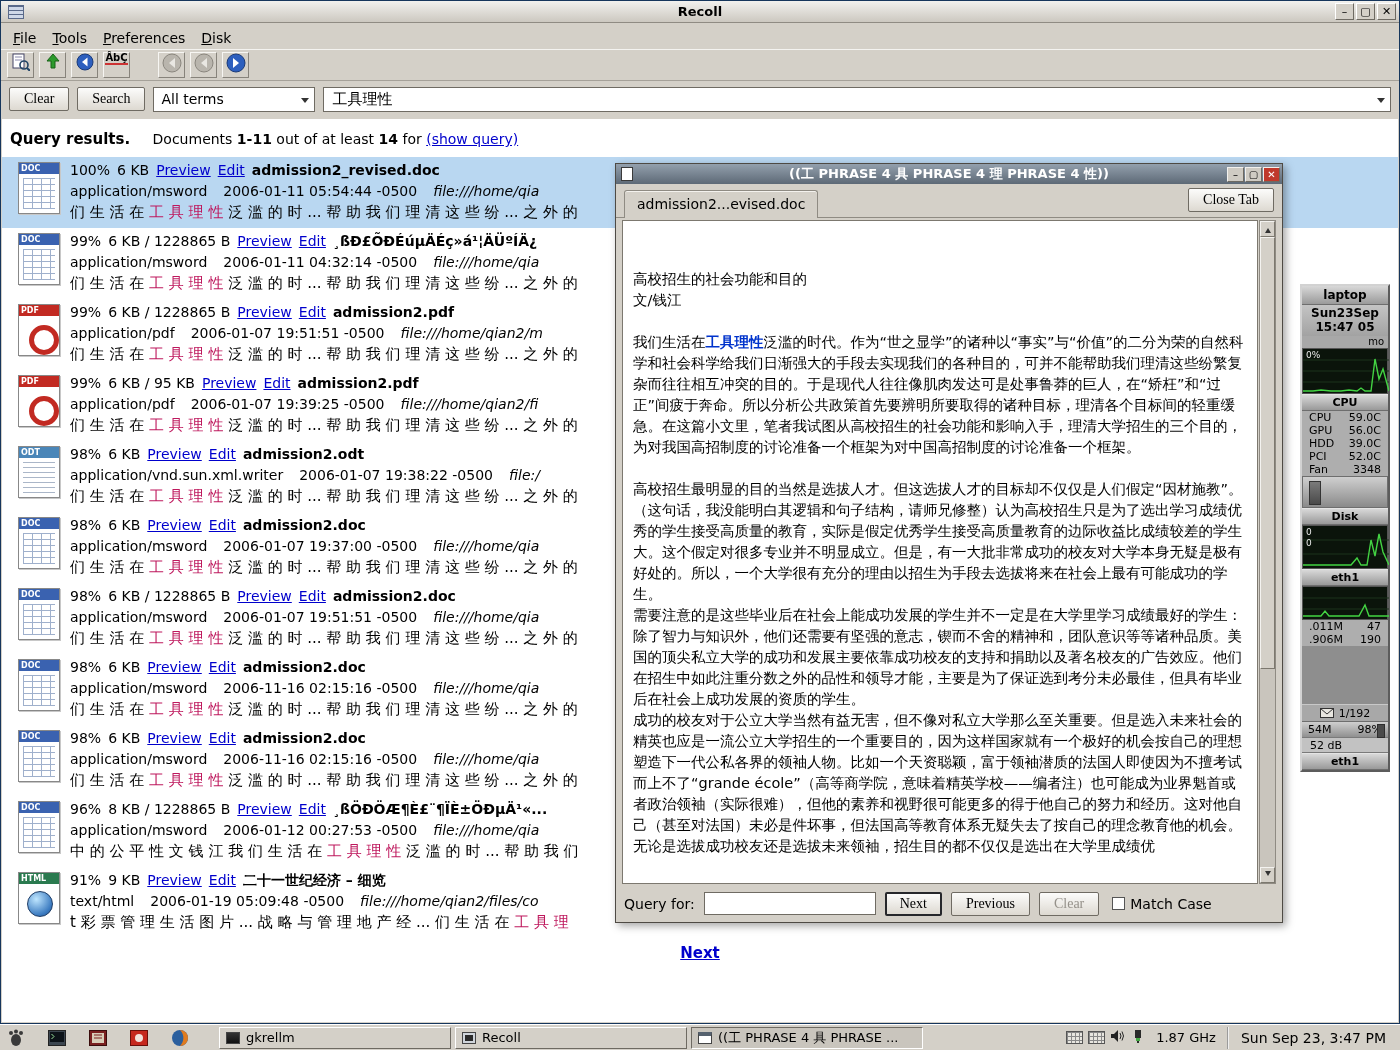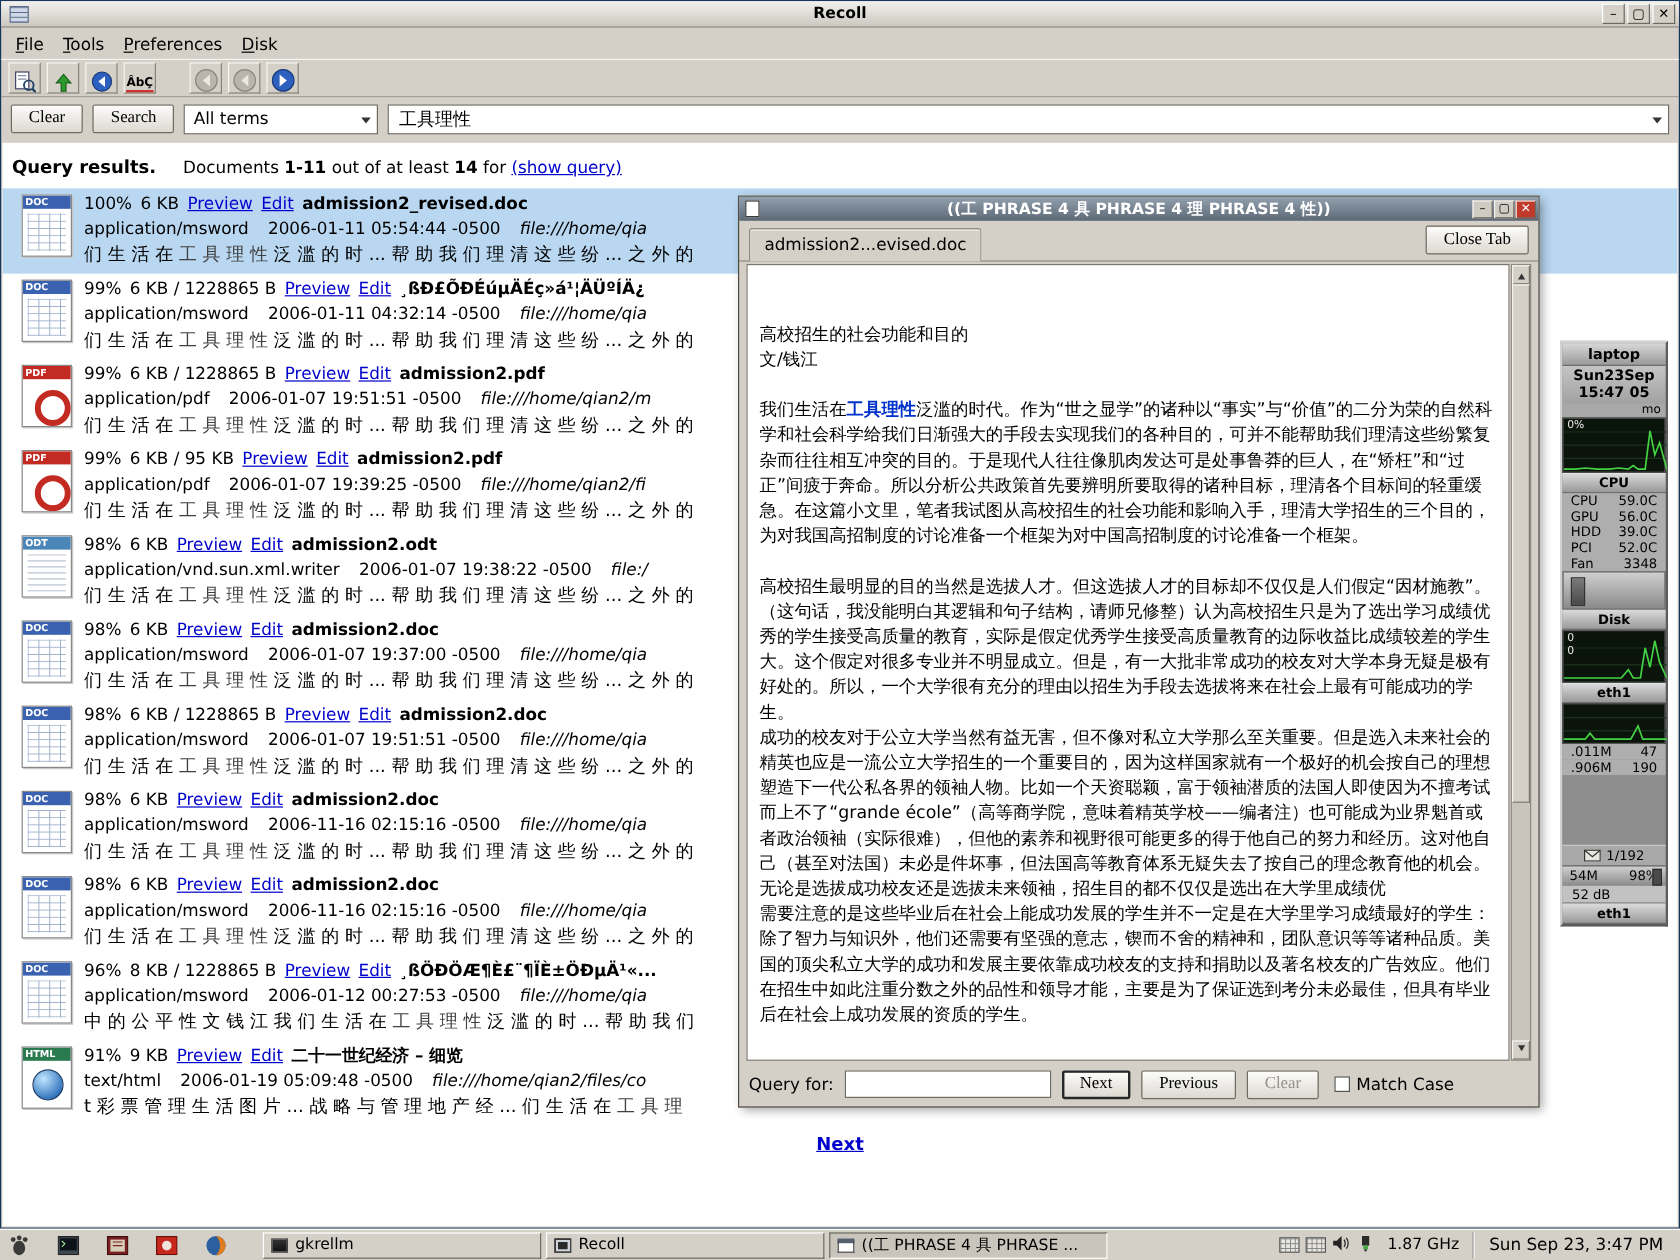--- a/index.html
+++ b/index.html
@@ -12,21 +12,21 @@
   .tb-title { position:absolute; left:0; right:0; text-align:center; font-weight:bold; font-size:13px; }
   .tb-icon { width:16px; height:14px; margin-left:4px; background:#cfd8e8; border:1px solid #5a6a8a; display:inline-block; background-image:linear-gradient(#5a6a8a 1px,transparent 1px); background-size:100% 4px; }
   .tb-btns { margin-left:auto; display:flex; z-index:2; }
   .tb-btn { width:19px; height:17px; margin-left:2px; display:flex; align-items:center; justify-content:center; font-size:11px; line-height:1; background:#d4d0c8; border:1px solid; border-color:#fff #6e6a62 #6e6a62 #fff; }
 
   .menubar { height:26px; display:flex; align-items:flex-end; padding:0 4px; font-size:14px; }
   .menu-item { display:inline-block; padding:3px 8px; }
   .menu-item::first-letter { text-decoration:underline; }
 
   .toolbar { height:32px; display:flex; align-items:center; gap:5px; padding:0 6px; border-top:1px solid #f4f3f0; border-bottom:1px solid #a5a199; }
-  .tool-btn { width:27px; height:26px; display:flex; align-items:flex-end; justify-content:center; background:#d4d0c8; border:1px solid; border-color:#f7f6f3 #87837b #87837b #f7f6f3; }
+  .tool-btn { width:27px; height:26px; display:flex; align-items:flex-start; justify-content:center; background:#d4d0c8; border:1px solid; border-color:#f7f6f3 #87837b #87837b #f7f6f3; }
   .tool-gap { width:18px; }
   .spell-label { font-size:10px; font-weight:bold; border-bottom:2px solid #c33; line-height:1; }
 
   .searchrow { height:36px; display:flex; align-items:center; gap:8px; padding:0 8px; }
   .btn { font-size:14px; font-family:Liberation Serif, serif; padding:3px 14px; background:linear-gradient(#fcfcfb,#ddd9d1); border:1px solid #6f6b63; border-radius:2px; color:#000; white-space:nowrap; }
   .btn.default { border:2px solid #26272b; padding:2px 13px; }
   .btn.disabled { color:#95918a; }
   .combo { width:162px; height:25px; background:#fff; border:1px solid #6f6b63; display:flex; align-items:center; padding-left:7px; position:relative; }
   .tri-down { width:0; height:0; border:4px solid transparent; border-top:5px solid #333; display:inline-block; }
   .tri-up { width:0; height:0; border:4px solid transparent; border-bottom:5px solid #333; display:inline-block; }
@@ -39,21 +39,21 @@
   .link { color:#0000cc; text-decoration:underline; cursor:pointer; }
   .result-row { display:flex; height:71px; padding:3px 6px; }
   .result-row.selected { background:#b9d7f1; }
   .row-icon { width:62px; flex:none; display:flex; justify-content:center; padding-top:2px; }
   .row-text { line-height:21px; white-space:nowrap; overflow:hidden; }
   .row-l1 span, .row-l1 a { margin-right:7px; }
   .fname { font-weight:bold; }
   .row-l2 span { margin-right:16px; }
   .url { font-style:italic; }
   .row-l3 { font-size:15px; }
-  .hl { color:#404040; }
+  .hl { color:#be185d; }
   .next-wrap { text-align:center; padding-top:6px; }
   .next-link { font-weight:bold; font-size:15px; }
 
   
   .ficon { width:42px; height:52px; background:#fff; border:1px solid #888; position:relative; box-shadow:1px 1px 0 #c8c8c8; overflow:hidden; }
   .ficon .band { position:absolute; top:0; left:0; right:0; height:11px; font-size:8px; font-weight:bold; color:#fff; padding:1px 2px; background:#3a62b0; }
   .ficon .lines { position:absolute; top:15px; left:4px; right:4px; bottom:4px; background-image:linear-gradient(#9fb0cc 1px,transparent 1px),linear-gradient(90deg,#9fb0cc 1px,transparent 1px); background-size:9px 6px; }
   .ficon-odt .band { background:#4a86b8; }
   .ficon-odt .lines { background-image:linear-gradient(#aab6c8 1px,transparent 1px); background-size:100% 5px; }
   .ficon-pdf .band { background:#c22a22; }
@@ -443,22 +443,22 @@
   </div>
   <div class="p-content">
       <div class="p-line">&nbsp;</div>
       <div class="p-line">&nbsp;</div>
       <div class="p-line"><span>高校招生的社会功能和目的</span></div>
       <div class="p-line"><span>文/钱江</span></div>
       <div class="p-line">&nbsp;</div>
       <div class="p-line"><span>我们生活在</span><span class="p-hl">工具理性</span><span>泛滥的时代。作为“世之显学”的诸种以“事实”与“价值”的二分为荣的自然科学和社会科学给我们日渐强大的手段去实现我们的各种目的，可并不能帮助我们理清这些纷繁复杂而往往相互冲突的目的。于是现代人往往像肌肉发达可是处事鲁莽的巨人，在“矫枉”和“过正”间疲于奔命。所以分析公共政策首先要辨明所要取得的诸种目标，理清各个目标间的轻重缓急。在这篇小文里，笔者我试图从高校招生的社会功能和影响入手，理清大学招生的三个目的，为对我国高招制度的讨论准备一个框架为对中国高招制度的讨论准备一个框架。</span></div>
       <div class="p-line">&nbsp;</div>
       <div class="p-line"><span>高校招生最明显的目的当然是选拔人才。但这选拔人才的目标却不仅仅是人们假定“因材施教”。（这句话，我没能明白其逻辑和句子结构，请师兄修整）认为高校招生只是为了选出学习成绩优秀的学生接受高质量的教育，实际是假定优秀学生接受高质量教育的边际收益比成绩较差的学生大。这个假定对很多专业并不明显成立。但是，有一大批非常成功的校友对大学本身无疑是极有好处的。所以，一个大学很有充分的理由以招生为手段去选拔将来在社会上最有可能成功的学生。</span></div>
+      <div class="p-line"><span>需要注意的是这些毕业后在社会上能成功发展的学生并不一定是在大学里学习成绩最好的学生：除了智力与知识外，他们还需要有坚强的意志，锲而不舍的精神和，团队意识等等诸种品质。美国的顶尖私立大学的成功和发展主要依靠成功校友的支持和捐助以及著名校友的广告效应。他们在招生中如此注重分数之外的品性和领导才能，主要是为了保证选到考分未必最佳，但具有毕业后在社会上成功发展的资质的学生。</span></div>
       <div class="p-line"><span>成功的校友对于公立大学当然有益无害，但不像对私立大学那么至关重要。但是选入未来社会的精英也应是一流公立大学招生的一个重要目的，因为这样国家就有一个极好的机会按自己的理想塑造下一代公私各界的领袖人物。比如一个天资聪颖，富于领袖潜质的法国人即使因为不擅考试而上不了“grande école”（高等商学院，意味着精英学校——编者注）也可能成为业界魁首或者政治领袖（实际很难），但他的素养和视野很可能更多的得于他自己的努力和经历。这对他自己（甚至对法国）未必是件坏事，但法国高等教育体系无疑失去了按自己的理念教育他的机会。无论是选拔成功校友还是选拔未来领袖，招生目的都不仅仅是选出在大学里成绩优</span></div>
-      <div class="p-line"><span>需要注意的是这些毕业后在社会上能成功发展的学生并不一定是在大学里学习成绩最好的学生：除了智力与知识外，他们还需要有坚强的意志，锲而不舍的精神和，团队意识等等诸种品质。美国的顶尖私立大学的成功和发展主要依靠成功校友的支持和捐助以及著名校友的广告效应。他们在招生中如此注重分数之外的品性和领导才能，主要是为了保证选到考分未必最佳，但具有毕业后在社会上成功发展的资质的学生。</span></div>
     </div>
   <div class="p-scroll">
     <div class="sb-btn up">
         <span class="tri-up"></span>
       </div>
     <div class="sb-thumb"></div>
     <div class="sb-btn down">
         <span class="tri-down"></span>
       </div>
   </div>

